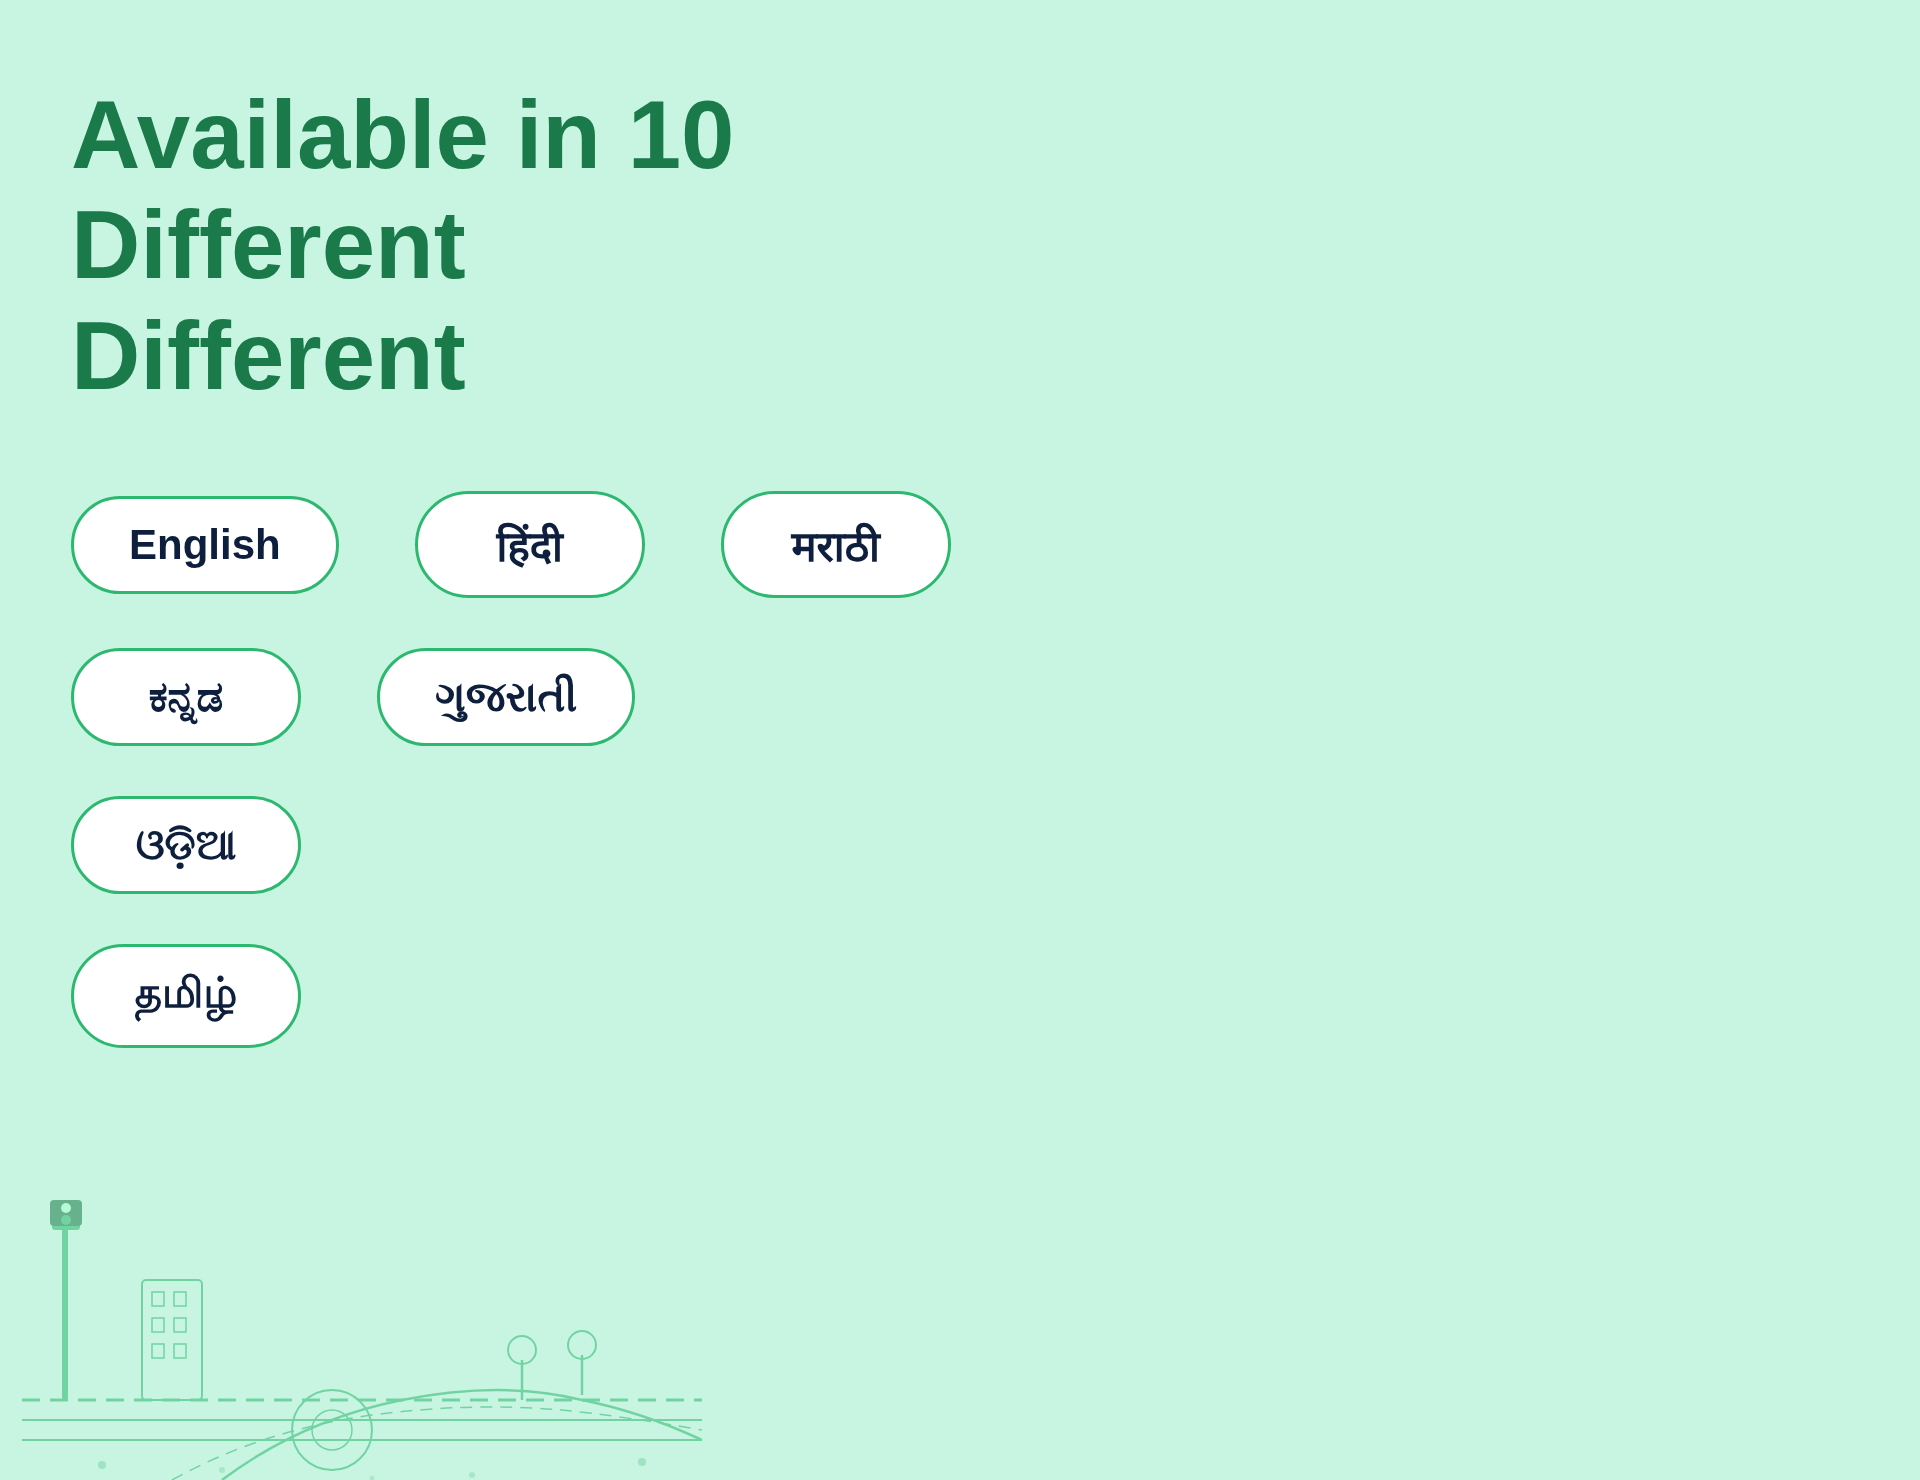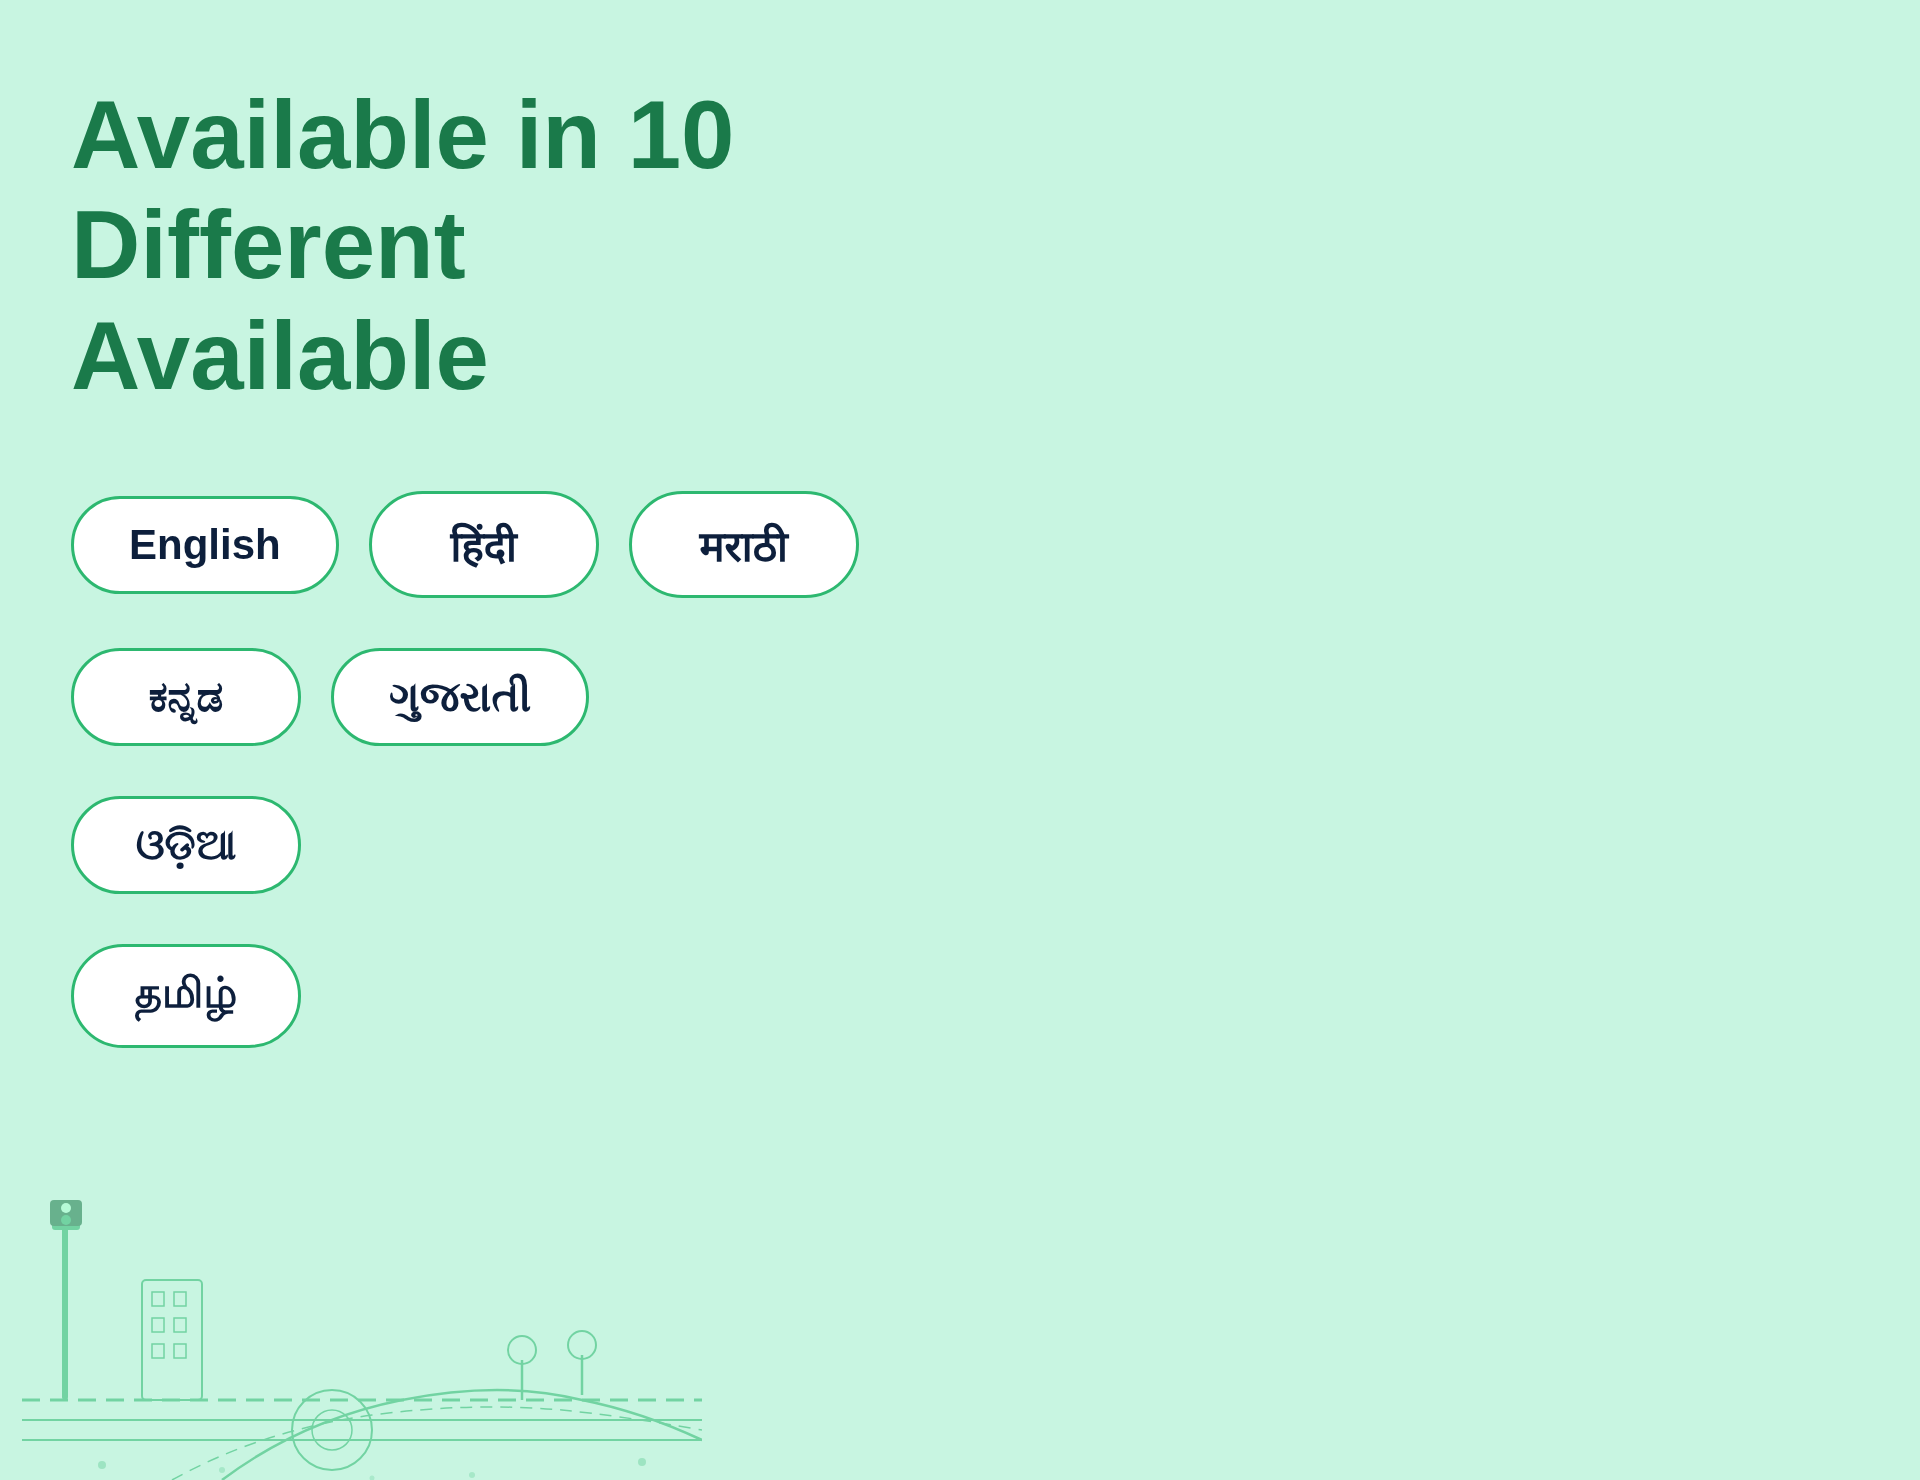--- a/index.html
+++ b/index.html
@@ -37,21 +37,21 @@
 
     .languages-grid {
       display: flex;
       flex-direction: column;
       gap: 50px;
     }
 
     .language-row {
       display: flex;
       flex-direction: row;
-      gap: 30px;
+      gap: 76px;
       align-items: center;
     }
 
     .language-pill {
       display: flex;
       align-items: center;
       justify-content: center;
       background-color: #ffffff;
       border: 3px solid #2db870;
       border-radius: 60px;
@@ -82,21 +82,21 @@
       height: 100%;
     }
   </style>
 </head>
 <body>
 
 <div class="page-container">
 
   <h1 class="heading">
     <span>Available in 10 Different</span><br>
-    <span>Available</span>
+    <span>Different</span>
   </h1>
 
   <div class="languages-grid">
 
     <div class="language-row">
       <div class="language-pill">
         <span>English</span>
       </div>
       <div class="language-pill">
         <span>हिंदी</span>

